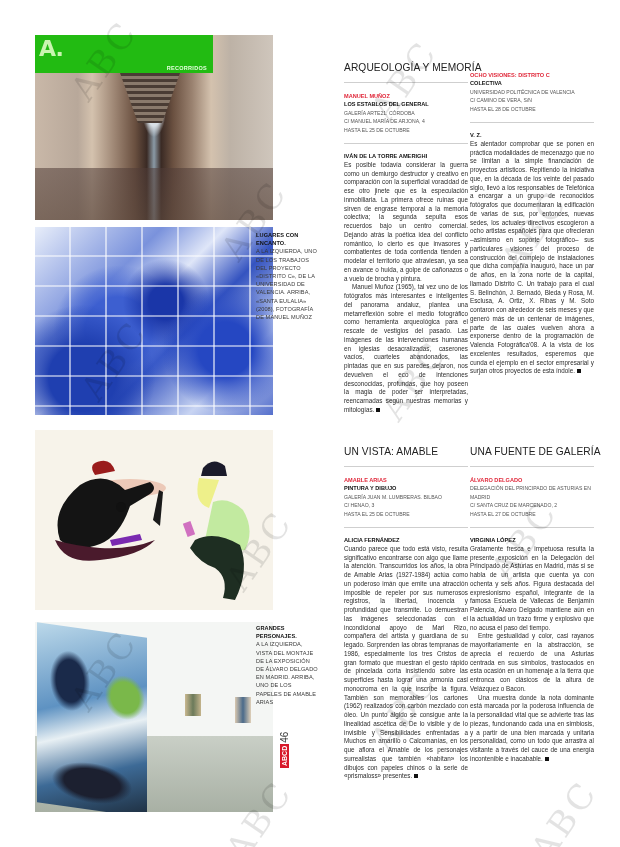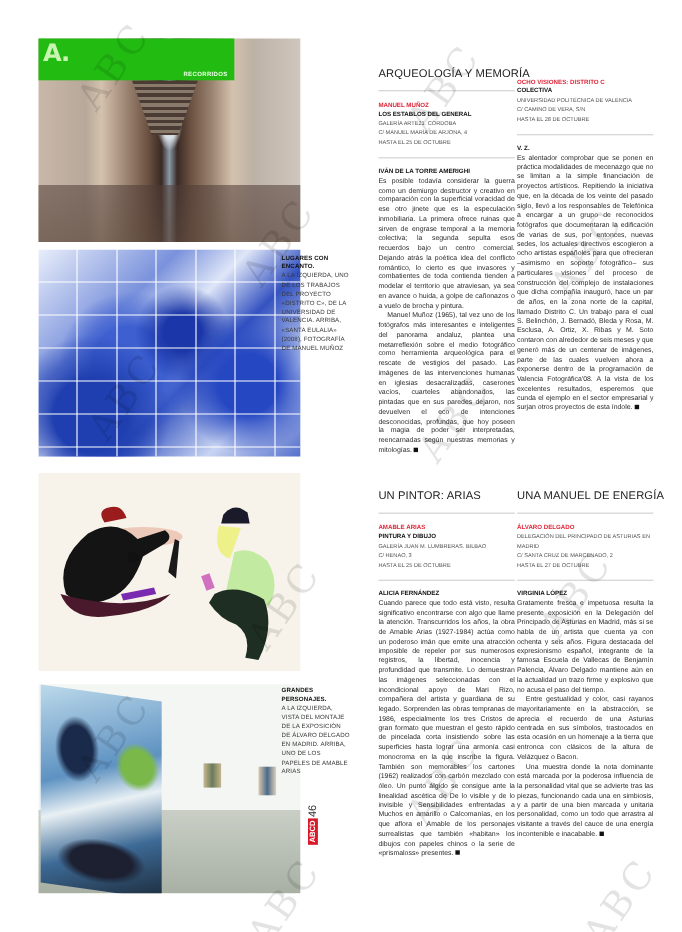--- a/index.html
+++ b/index.html
@@ -151,36 +151,36 @@
     <div>C/ CAMINO DE VERA, S/N</div>
     <div>HASTA EL 28 DE OCTUBRE</div>
   </div>
   <div class="body">
     <div class="author">V. Z.</div>
     <p><span>Es alentador comprobar que se ponen en práctica modalidades de mecenazgo que no se limitan a la simple financiación de proyectos artísticos. Repitiendo la iniciativa que, en la década de los veinte del pasado siglo, llevó a los responsables de Telefónica a encargar a un grupo de reconocidos fotógrafos que documentaran la edificación de varias de sus, por entonces, nuevas sedes, los actuales directivos escogieron a ocho artistas españoles para que ofrecieran –asimismo en soporte fotográfico– sus particulares visiones del proceso de construcción del complejo de instalaciones que dicha compañía inauguró, hace un par de años, en la zona norte de la capital, llamado Distrito C. Un trabajo para el cual S. Belinchón, J. Bernadó, Bleda y Rosa, M. Esclusa, A. Ortiz, X. Ribas y M. Soto contaron con alrededor de seis meses y que generó más de un centenar de imágenes, parte de las cuales vuelven ahora a exponerse dentro de la programación de Valencia Fotográfica'08. A la vista de los excelentes resultados, esperemos que cunda el ejemplo en el sector empresarial y surjan otros proyectos de esta índole.</span><span class="end"></span></p>
   </div>
 </div>
 
 <div class="col col-a top-b">
-  <div class="headline">UN PINTOR: ARIAS</div>
+  <div class="headline">UN VISTA: AMABLE</div>
   <div class="infobox">
     <div class="artist">AMABLE ARIAS</div>
     <div class="show">PINTURA Y DIBUJO</div>
     <div>GALERÍA JUAN M. LUMBRERAS. BILBAO</div>
     <div>C/ HENAO, 3</div>
     <div>HASTA EL 25 DE OCTUBRE</div>
   </div>
   <div class="body">
     <div class="author">ALICIA FERNÁNDEZ</div>
     <p><span>Cuando parece que todo está visto, resulta significativo encontrarse con algo que llame la atención. Transcurridos los años, la obra de Amable Arias (1927-1984) actúa como un poderoso imán que emite una atracción imposible de repeler por sus numerosos registros, la libertad, inocencia y profundidad que transmite. Lo demuestran las imágenes seleccionadas con el incondicional apoyo de Mari Rizo, compañera del artista y guardiana de su legado. Sorprenden las obras tempranas de 1986, especialmente los tres Cristos de gran formato que muestran el gesto rápido de pincelada corta insistiendo sobre las superficies hasta lograr una armonía casi monocroma en la que inscribe la figura. También son memorables los cartones (1962) realizados con carbón mezclado con óleo. Un punto álgido se consigue ante la linealidad ascética de De lo visible y de lo invisible y Sensibilidades enfrentadas a Muchos en amarillo o Calcomanías, en los que aflora el Amable de los personajes surrealistas que también «habitan» los dibujos con papeles chinos o la serie de «prismaloss» presentes.</span><span class="end"></span></p>
   </div>
 </div>
 
 <div class="col col-b top-b">
-  <div class="headline">UNA MANUEL DE ENERGÍA</div>
+  <div class="headline">UNA FUENTE DE GALERÍA</div>
   <div class="infobox">
     <div class="artist">ÁLVARO DELGADO</div>
     <div>DELEGACIÓN DEL PRINCIPADO DE ASTURIAS EN MADRID</div>
     <div>C/ SANTA CRUZ DE MARCENADO, 2</div>
     <div>HASTA EL 27 DE OCTUBRE</div>
   </div>
   <div class="body">
     <div class="author">VIRGINIA LÓPEZ</div>
     <p>Gratamente fresca e impetuosa resulta la presente exposición en la Delegación del Principado de Asturias en Madrid, más si se habla de un artista que cuenta ya con ochenta y seis años. Figura destacada del expresionismo español, integrante de la famosa Escuela de Vallecas de Benjamín Palencia, Álvaro Delgado mantiene aún en la actualidad un trazo firme y explosivo que no acusa el paso del tiempo.</p>
     <p>Entre gestualidad y color, casi rayanos mayoritariamente en la abstracción, se aprecia el recuerdo de una Asturias centrada en sus símbolos, trastocados en esta ocasión en un homenaje a la tierra que entronca con clásicos de la altura de Velázquez o Bacon.</p>

